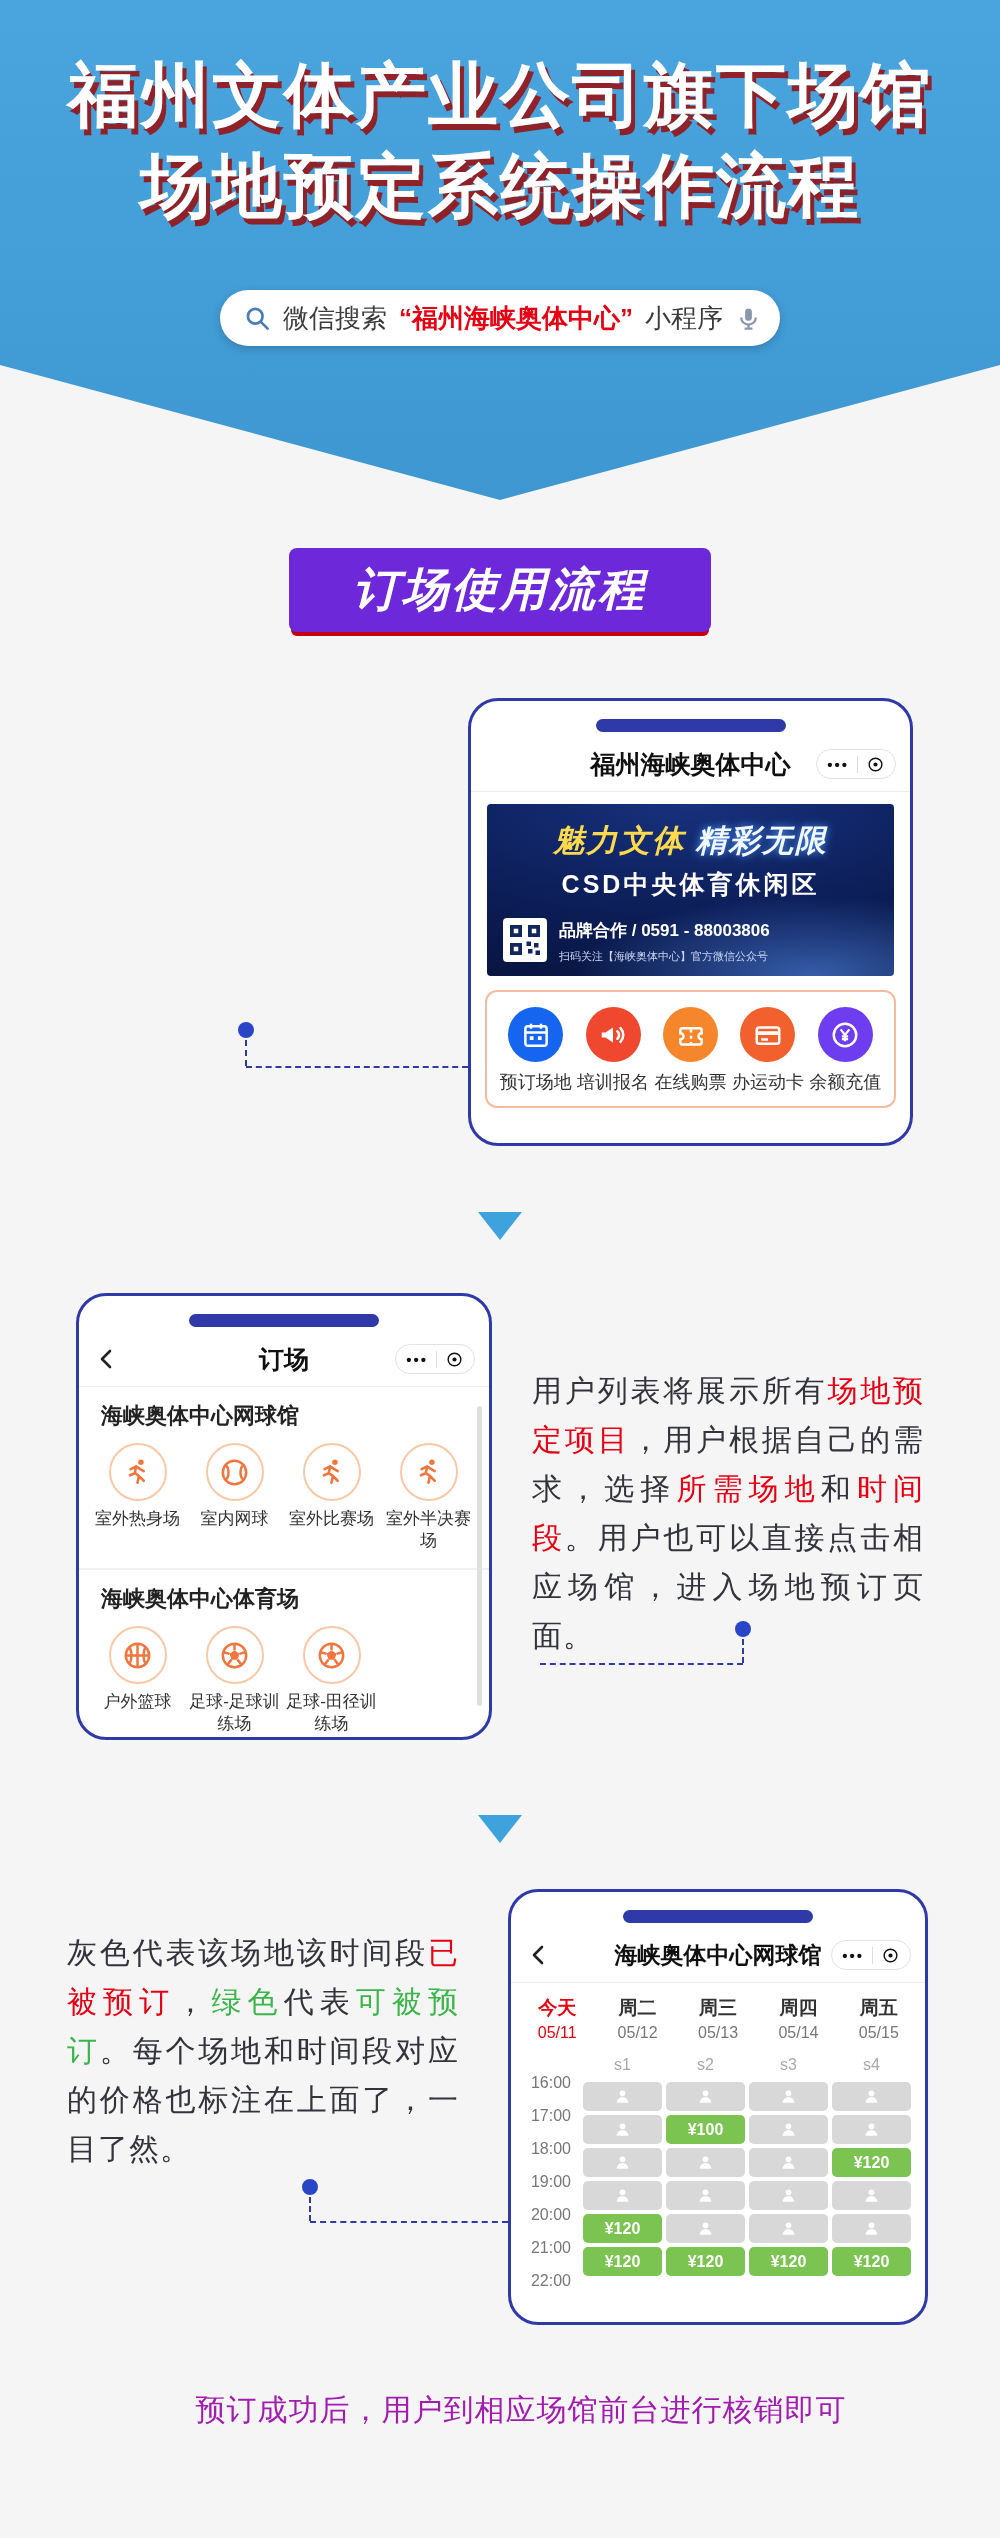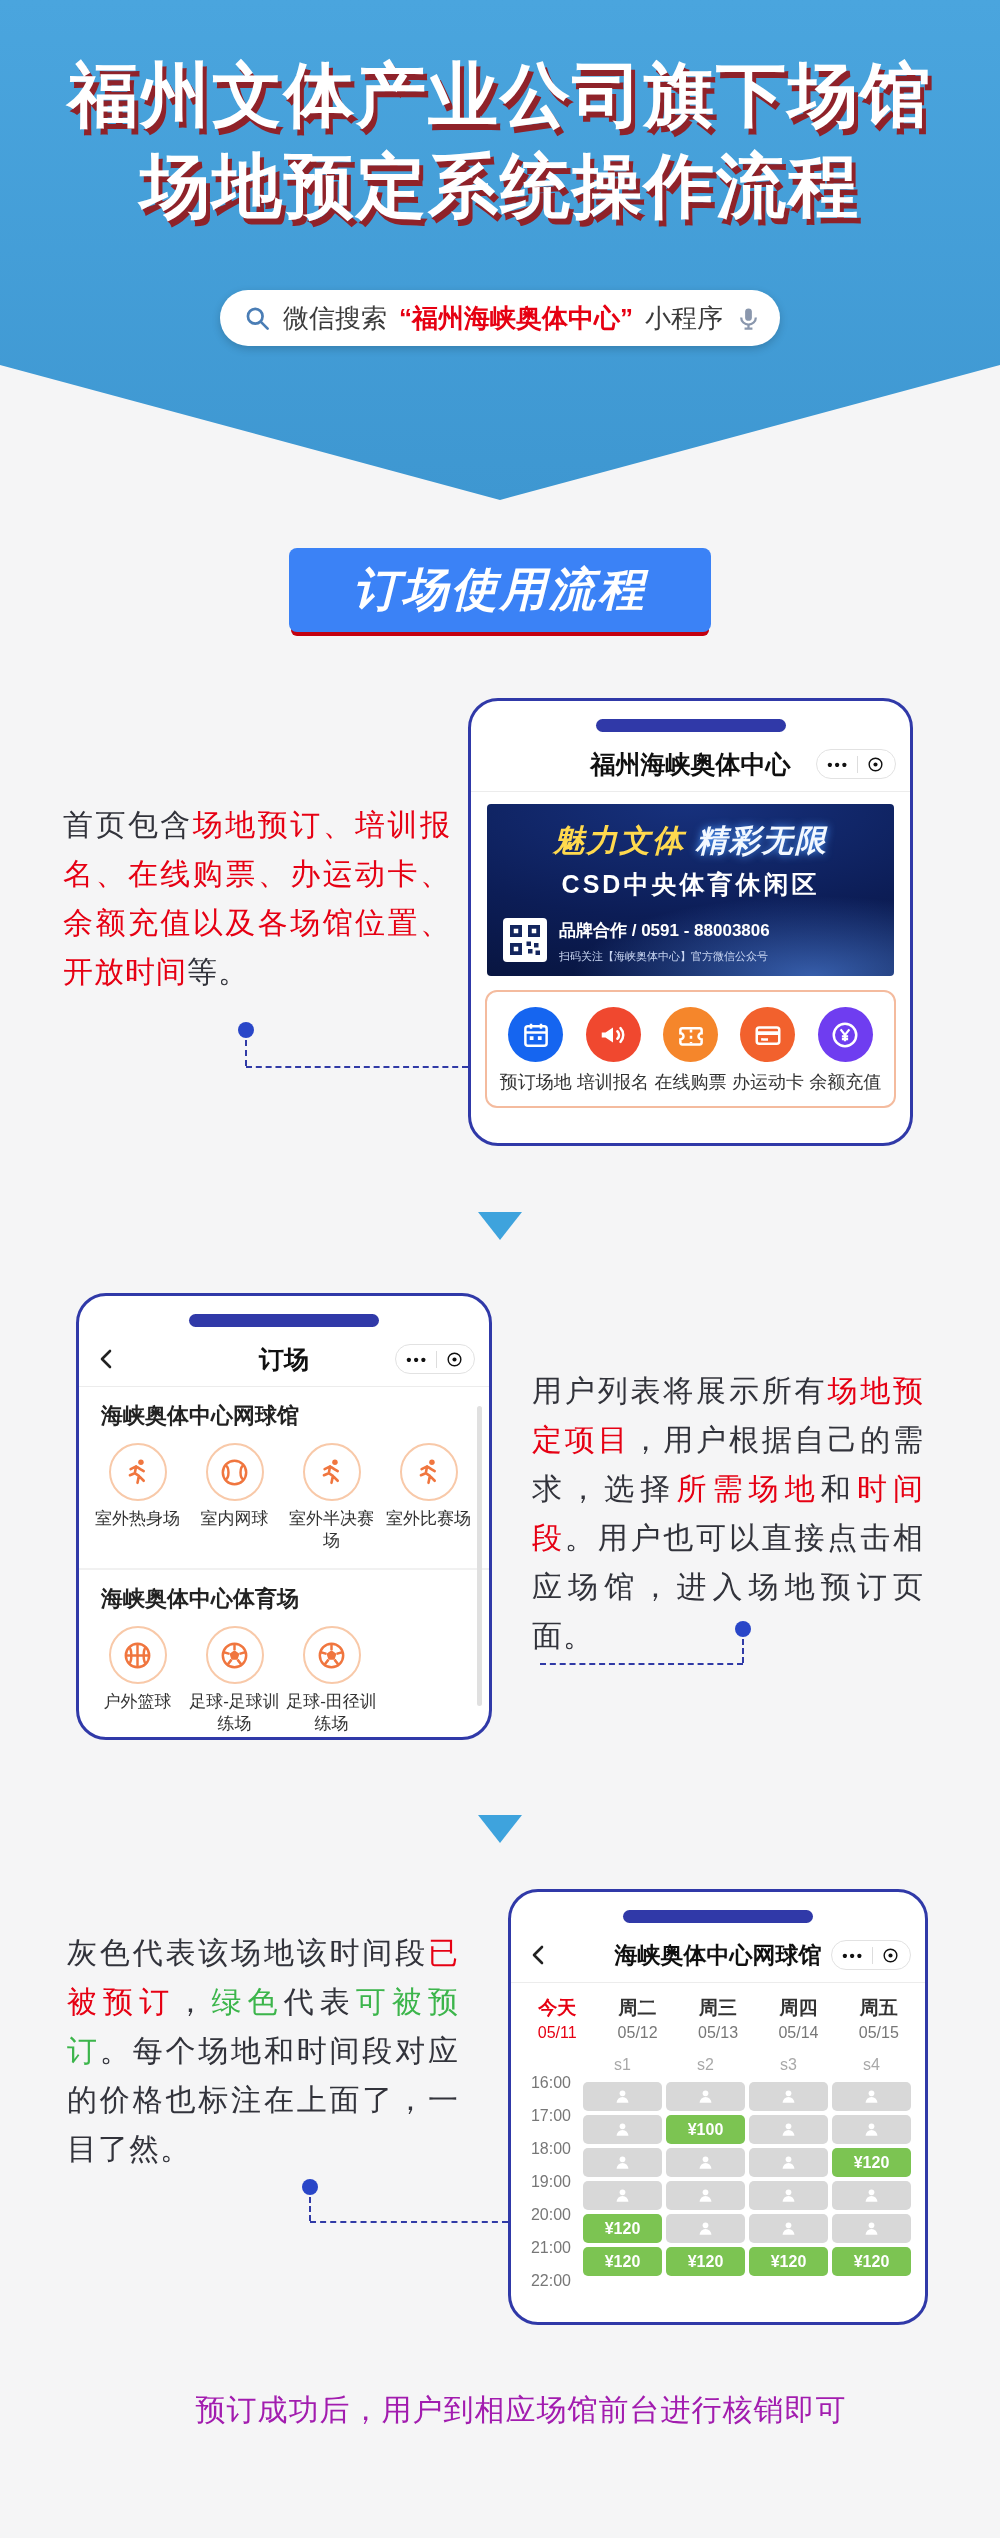--- a/index.html
+++ b/index.html
@@ -16,21 +16,21 @@
   .search-pill{position:absolute;left:50%;top:290px;transform:translateX(-50%);
         width:560px;height:56px;background:#fff;border-radius:28px;display:flex;align-items:center;
         gap:12px;padding:0 24px;font-size:26px;box-shadow:0 3px 8px rgba(0,0,0,.18);white-space:nowrap;}
   .sp-prefix,.sp-suffix{color:#3c3c3c;}
   .sp-hl{color:#e60012;font-weight:600;}
   .search-pill .i svg{width:27px;height:27px;display:block;}
   .sp-mic{margin-left:auto;}
 
   
   .badge{position:absolute;left:50%;top:548px;transform:translateX(-50%);
-        background:#3b82f6;color:#fff;font-size:46px;font-weight:800;font-style:italic;
+        background:#6d28d9;color:#fff;font-size:46px;font-weight:800;font-style:italic;
         padding:11px 64px;border-radius:8px;letter-spacing:3px;white-space:nowrap;
         box-shadow:0 6px 0 -2px #c3000f;}
 
   
   .para{position:absolute;font-size:30px;line-height:49px;letter-spacing:1px;text-align:justify;}
   #para1{left:63px;top:770px;width:388px;}
   #para2{left:532px;top:1336px;width:392px;}
   #para3{left:67px;top:1898px;width:392px;}
   .seg-dark{color:#32333b;}
   .seg-red{color:#e60013;}
@@ -137,21 +137,20 @@
           <rect x="9" y="3" width="6" height="11" rx="3" fill="#8a97ad"></rect>
           <path d="M5.5 11a6.5 6.5 0 0 0 13 0" fill="none" stroke="#8a97ad" stroke-width="2"></path>
           <line x1="12" y1="17.5" x2="12" y2="21" stroke="#8a97ad" stroke-width="2"></line>
           <line x1="8.5" y1="21" x2="15.5" y2="21" stroke="#8a97ad" stroke-width="2"></line>
         </svg>
     </span>
   </div>
 
   <div class="badge">订场使用流程</div>
 
-  <p class="para" id="para1"><span class="seg-dark">首页包含</span><span class="seg-red">场地预订、培训报名、在线购票、办运动卡、余额充值以及各场馆位置、开放时间</span><span class="seg-dark">等。</span></p>
   <div class="dot" style="left:238px;top:1022px;"></div>
   <div class="vline" style="left:245px;top:1040px;height:26px;"></div>
   <div class="hline" style="left:246px;top:1066px;width:222px;"></div>
 
   <div class="phone" id="phone1" style="left:468px;top:698px;width:445px;height:448px;">
     <div class="notch"></div>
     <div class="p-header">
       <span class="p-title">福州海峡奥体中心</span>
       <span class="capsule">
         <span class="cap-dots">•••</span>
@@ -303,32 +302,32 @@
           </div>
           <div class="v-item">
             <div class="v-circle">
               <span class="i">
                 <svg viewBox="0 0 24 24" fill="none" stroke="#f0763f" stroke-width="1.9" stroke-linecap="round" stroke-linejoin="round">
                   <circle cx="14.5" cy="4.5" r="2" fill="#f0763f" stroke="none"></circle>
                   <path d="M7 9.5l4-2 3 2 2.5 1.5M11 7.5l-1 5 3 2-1 5M10 12.5l-3.5 1.5M13 14.5l3.5 3.5"></path>
                 </svg>
               </span>
             </div>
-            <div class="v-label">室外半决赛场</div>
+            <div class="v-label">室外比赛场</div>
           </div>
           <div class="v-item">
             <div class="v-circle">
               <span class="i">
                 <svg viewBox="0 0 24 24" fill="none" stroke="#f0763f" stroke-width="1.9" stroke-linecap="round" stroke-linejoin="round">
                   <circle cx="14.5" cy="4.5" r="2" fill="#f0763f" stroke="none"></circle>
                   <path d="M7 9.5l4-2 3 2 2.5 1.5M11 7.5l-1 5 3 2-1 5M10 12.5l-3.5 1.5M13 14.5l3.5 3.5"></path>
                 </svg>
               </span>
             </div>
-            <div class="v-label">室外比赛场</div>
+            <div class="v-label">室外半决赛场</div>
           </div>
         </div>
         <div class="v-sep"></div>
         <div class="v-head">海峡奥体中心体育场</div>
         <div class="v-items">
           <div class="v-item">
             <div class="v-circle">
               <span class="i">
                 <svg viewBox="0 0 24 24" fill="none" stroke="#f0763f" stroke-width="1.8">
                   <circle cx="12" cy="12" r="8.5"></circle>

